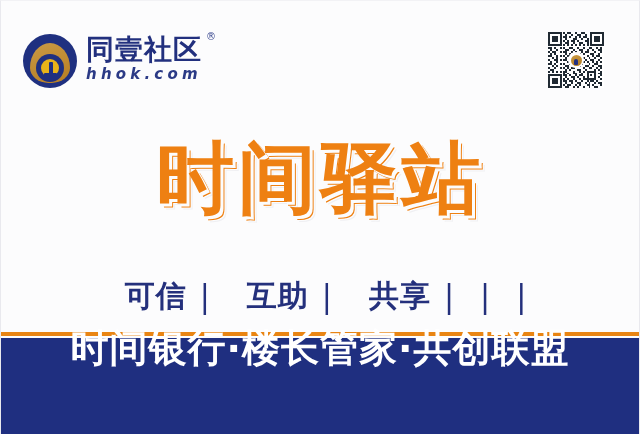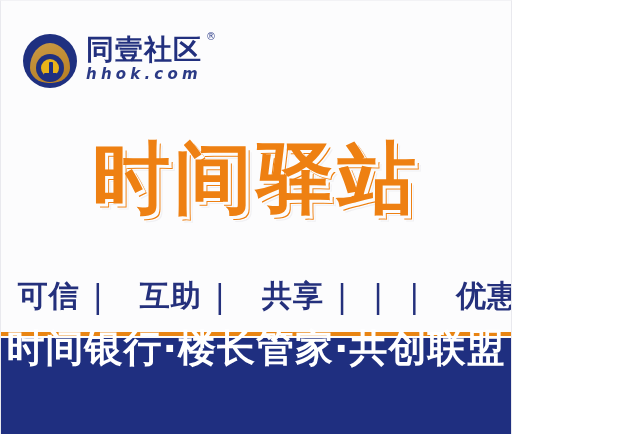--- a/index.html
+++ b/index.html
@@ -7,21 +7,21 @@
 
   html, body {
     width:640px; height:434px;
     background:#ffffff;
     font-family:"Liberation Sans", "DejaVu Sans", sans-serif;
     overflow:hidden;
   }
 
   #poster {
     position:relative;
-    width:512px; height:434px;
+    width:640px; height:434px;
     background:#fcfcfd;
     overflow:hidden;
     border-left:1px solid #e9e9ee;
     border-right:1px solid #e9e9ee;
     border-top:1px solid #f2f2f5;
   }
 
   
   #brand {
     position:absolute;
@@ -498,21 +498,20 @@
 
   <div id="tagline">
     <span class="tag-word">可信</span>
     <span class="tag-sep">|</span>
     <span class="tag-word">互助</span>
     <span class="tag-sep">|</span>
     <span class="tag-word">共享</span>
     <span class="tag-sep">|</span>
     <span class="tag-sep">|</span>
     <span class="tag-sep">|</span>
-    <span class="tag-word">优惠</span>
   </div>
 
   <div id="rule-orange"></div>
   <div id="rule-gap"></div>
 
   <div id="footer-bar">
     <span id="footer-text">时间银行·楼长管家·共创联盟</span>
   </div>
 
 </div>

